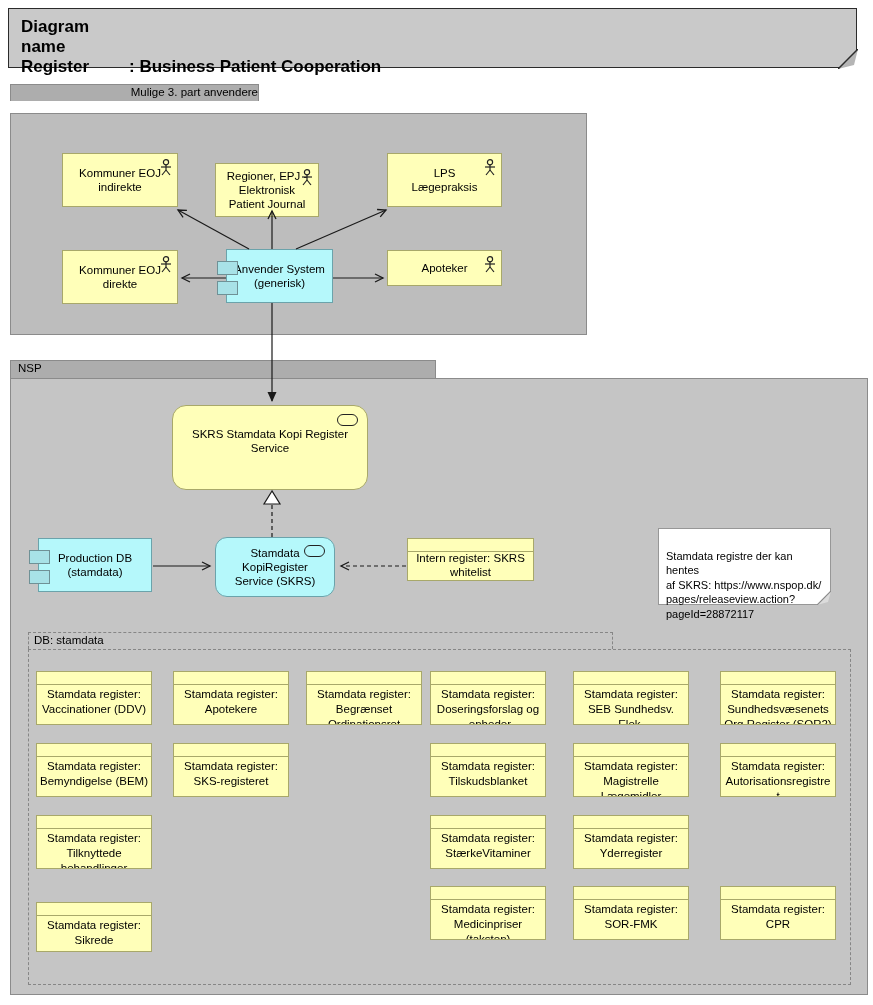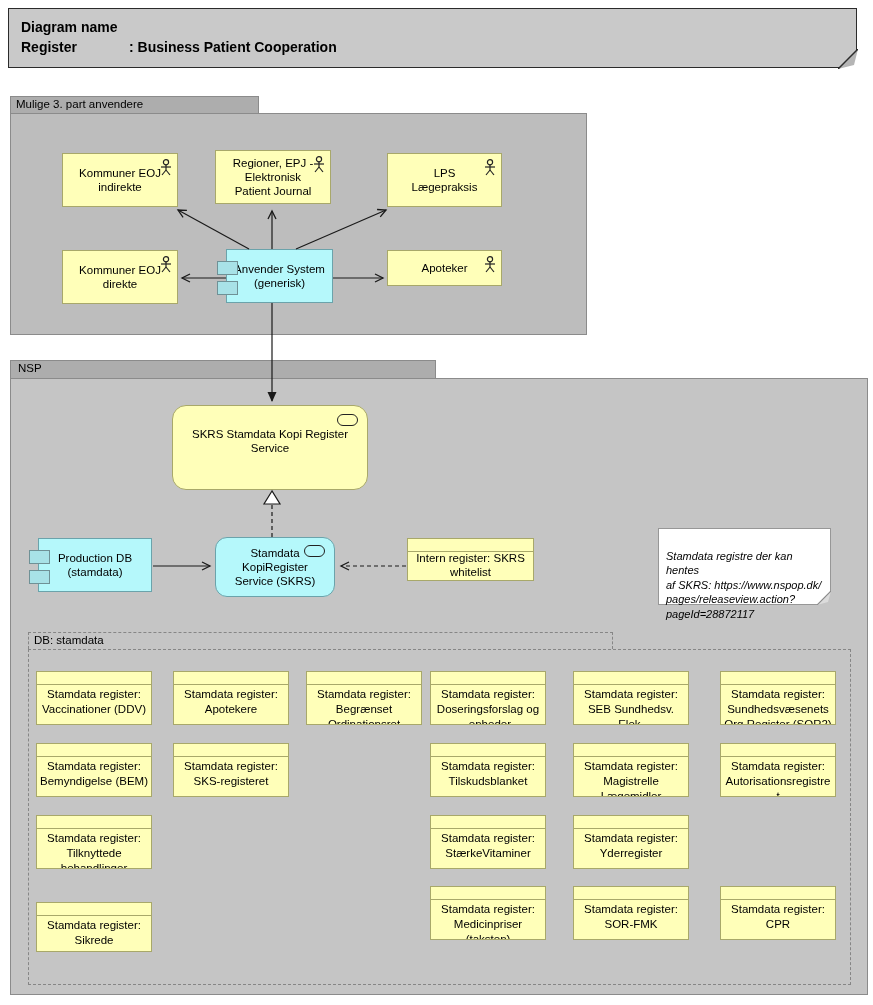--- a/index.html
+++ b/index.html
@@ -6,33 +6,33 @@
   .canvas {
     position:relative; width:873px; height:1005px; background:#ffffff;
     font-family:"Liberation Sans", sans-serif; color:#000; overflow:hidden;
   }
   .abs { position:absolute; box-sizing:border-box; }
 
   
   .title-bar {
     left:8px; top:8px; width:849px; height:60px;
     background:#c9c9c9; border:1.5px solid #2b2b2b;
-    padding:8px 0 0 12px; font-weight:bold; font-size:14px; line-height:20px;
+    padding:8px 0 0 12px; font-weight:bold; font-size:17px; line-height:20px;
   }
   .t-row { display:flex; }
   .t-label { width:108px; flex:0 0 108px; }
   .t-fold { right:-2px; bottom:-2px; width:20px; height:20px; }
 
   
   .grp-tab {
     background:#adadad; border:1px solid #8b8b8b; border-bottom:none;
     font-size:11.5px; line-height:15px; padding-left:5px;
   }
   .grp-body { border:1px solid #8b8b8b; }
-  .mulige-tab { left:10px; top:96px;  width:249px; height:17px; }
+  .mulige-tab { left:10px; top:84px;  width:249px; height:17px;text-align:right; }
   .mulige-body{ left:10px; top:113px; width:577px; height:222px; background:#bdbdbd; }
   .nsp-tab    { left:10px; top:360px; width:426px; height:18px;padding-left:7px; }
   .nsp-body   { left:10px; top:378px; width:858px; height:617px; background:#c5c5c5; }
   .db-tab  { left:28px; top:632px; width:585px; height:17px; border:1px dashed #868686; border-bottom:none; background:transparent; font-size:11.5px; line-height:15px; padding-left:5px; }
   .db-body { left:28px; top:649px; width:823px; height:336px; border:1px dashed #868686; background:transparent; }
 
   
   .box { font-size:11.5px; line-height:14px; text-align:center; white-space:pre-line; overflow:hidden; }
   .yellow { background:#ffffb9; border:1px solid #a8a86a; }
   .cyan   { background:#b5f8fb; border:1px solid #6ba3ab; }
@@ -51,21 +51,21 @@
   
   .reg { position:absolute; box-sizing:border-box; background:#ffffb9; border:1px solid #a8a86a; overflow:hidden; }
   .reg-band { height:12px; border-bottom:1px solid #a8a86a; }
   .reg-label { font-size:11.5px; line-height:15px; text-align:center; white-space:pre-line; padding-top:2px; }
   .obj-band { position:absolute; left:0; right:0; top:0; height:12px; border-bottom:1px solid #a8a86a; }
 
   
   .note {
     left:658px; top:528px; width:173px; height:77px;
     background:#ffffff; border:1px solid #979797;
-    font-size:11px; line-height:14.5px; white-space:pre-line; padding:5px 4px 0 7px;font-style:italic;
+    font-size:11px; line-height:14.5px; white-space:pre-line; padding:5px 4px 0 7px;
   }
   .note-fold { right:-1px; bottom:-1px; width:14px; height:14px; }
 
   .overlay { position:absolute; left:0; top:0; pointer-events:none; }
   .overlay line { stroke:#1a1a1a; stroke-width:1.2px; }
 </style>
 </head>
 <body>
 
 <div class="canvas">
@@ -107,21 +107,21 @@
       <g stroke="#222" stroke-width="1.2" fill="none">
         <circle cx="6" cy="3.2" r="2.6"></circle>
           <line x1="6" y1="5.8" x2="6" y2="11"></line>
         <line x1="1" y1="8" x2="11" y2="8"></line>
           <line x1="6" y1="11" x2="2" y2="16"></line>
         <line x1="6" y1="11" x2="10" y2="16"></line>
       </g>
     </svg>
   </div>
 
-  <div class="abs box yellow vcenter" style="left:215px; top:150px; width:116px; height:54px;">
+  <div class="abs box yellow vcenter" style="left:215px; top:163px; width:104px; height:54px;">
     <span>Regioner, EPJ -
 Elektronisk
 Patient Journal</span>
     <svg class="actor-icon" width="12" height="17">
       <g stroke="#222" stroke-width="1.2" fill="none">
         <circle cx="6" cy="3.2" r="2.6"></circle>
           <line x1="6" y1="5.8" x2="6" y2="11"></line>
         <line x1="1" y1="8" x2="11" y2="8"></line>
           <line x1="6" y1="11" x2="2" y2="16"></line>
         <line x1="6" y1="11" x2="10" y2="16"></line>

